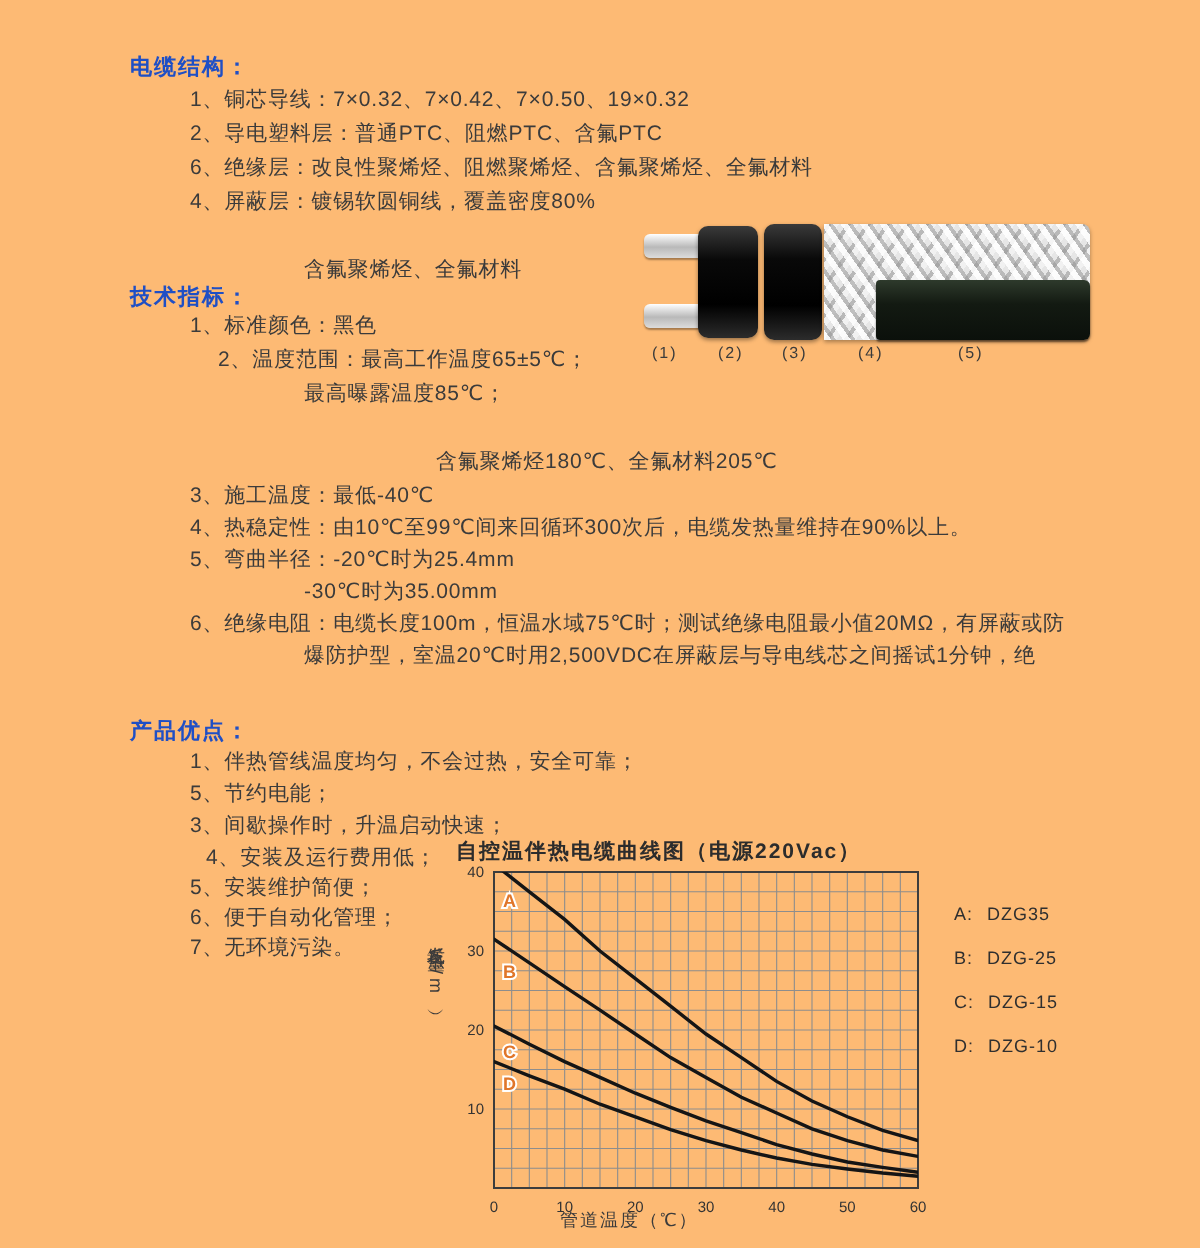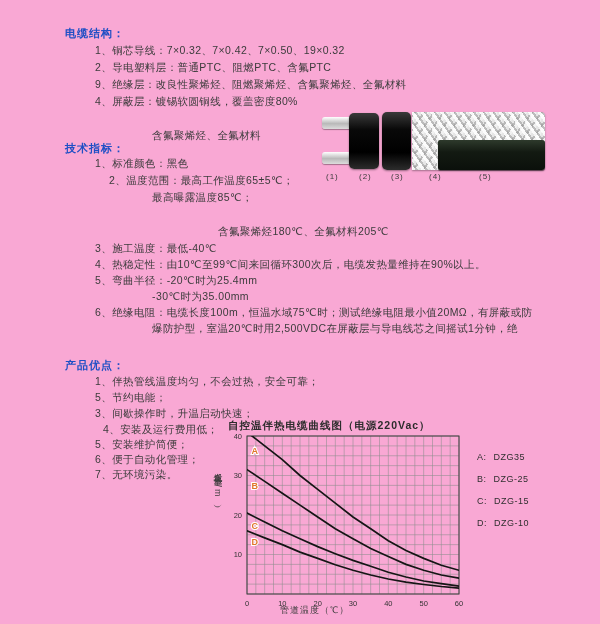--- a/index.html
+++ b/index.html
@@ -1,16 +1,16 @@
 <!DOCTYPE html>
 <html style="--heading: #1f4fc5;"><head>
 <meta charset="utf-8">
 <style>
   html,body{margin:0;padding:0;background:#fff;}
-  .page{position:relative;width:600px;height:624px;background:#f9a8d4;overflow:hidden;
+  .page{position:relative;width:600px;height:624px;background:#fdba74;overflow:hidden;
         font-family:"Liberation Sans","DejaVu Sans",sans-serif;color:#3b3b3b;}
   .sec-title{position:absolute;font-size:11px;font-weight:bold;color:var(--heading,#1f4fc5);
              letter-spacing:1px;white-space:nowrap;}
   .l{position:absolute;font-size:10.5px;line-height:12px;white-space:nowrap;letter-spacing:0.4px;color:#3b3b3b;}
   
   .cable{position:absolute;left:322px;top:112px;width:223px;height:58px;}
   .cond{position:absolute;left:0;width:30px;height:12px;border-radius:3px;
         background:linear-gradient(#ffffff,#b9b9b9 55%,#dcdcdc);
         box-shadow:0 1px 1px rgba(0,0,0,.35);}
   .cond.c1{top:5px;} .cond.c2{top:40px;}
@@ -39,21 +39,21 @@
   .legend-row{display:flex;gap:7px;height:22px;font-size:9px;color:#2f2f2f;letter-spacing:0.5px;}
 </style>
 </head>
 <body>
 
 <div class="page">
 
   <div class="sec-title" style="left:65px;top:26px">电缆结构：</div>
   <div class="l" style="left:95px;top:44px">1、铜芯导线：7×0.32、7×0.42、7×0.50、19×0.32</div>
   <div class="l" style="left:95px;top:61px">2、导电塑料层：普通PTC、阻燃PTC、含氟PTC</div>
-  <div class="l" style="left:95px;top:78px">9、绝缘层：改良性聚烯烃、阻燃聚烯烃、含氟聚烯烃、全氟材料</div>
+  <div class="l" style="left:95px;top:78px">6、绝缘层：改良性聚烯烃、阻燃聚烯烃、含氟聚烯烃、全氟材料</div>
   <div class="l" style="left:95px;top:95px">4、屏蔽层：镀锡软圆铜线，覆盖密度80%</div>
   <div class="l" style="left:152px;top:129px">含氟聚烯烃、全氟材料</div>
 
   <div class="cable">
     <div class="cond c1"></div>
     <div class="cond c2"></div>
     <div class="seg s2"></div>
     <div class="seg s3"></div>
     <div class="braid"></div>
     <div class="jacket"></div>

